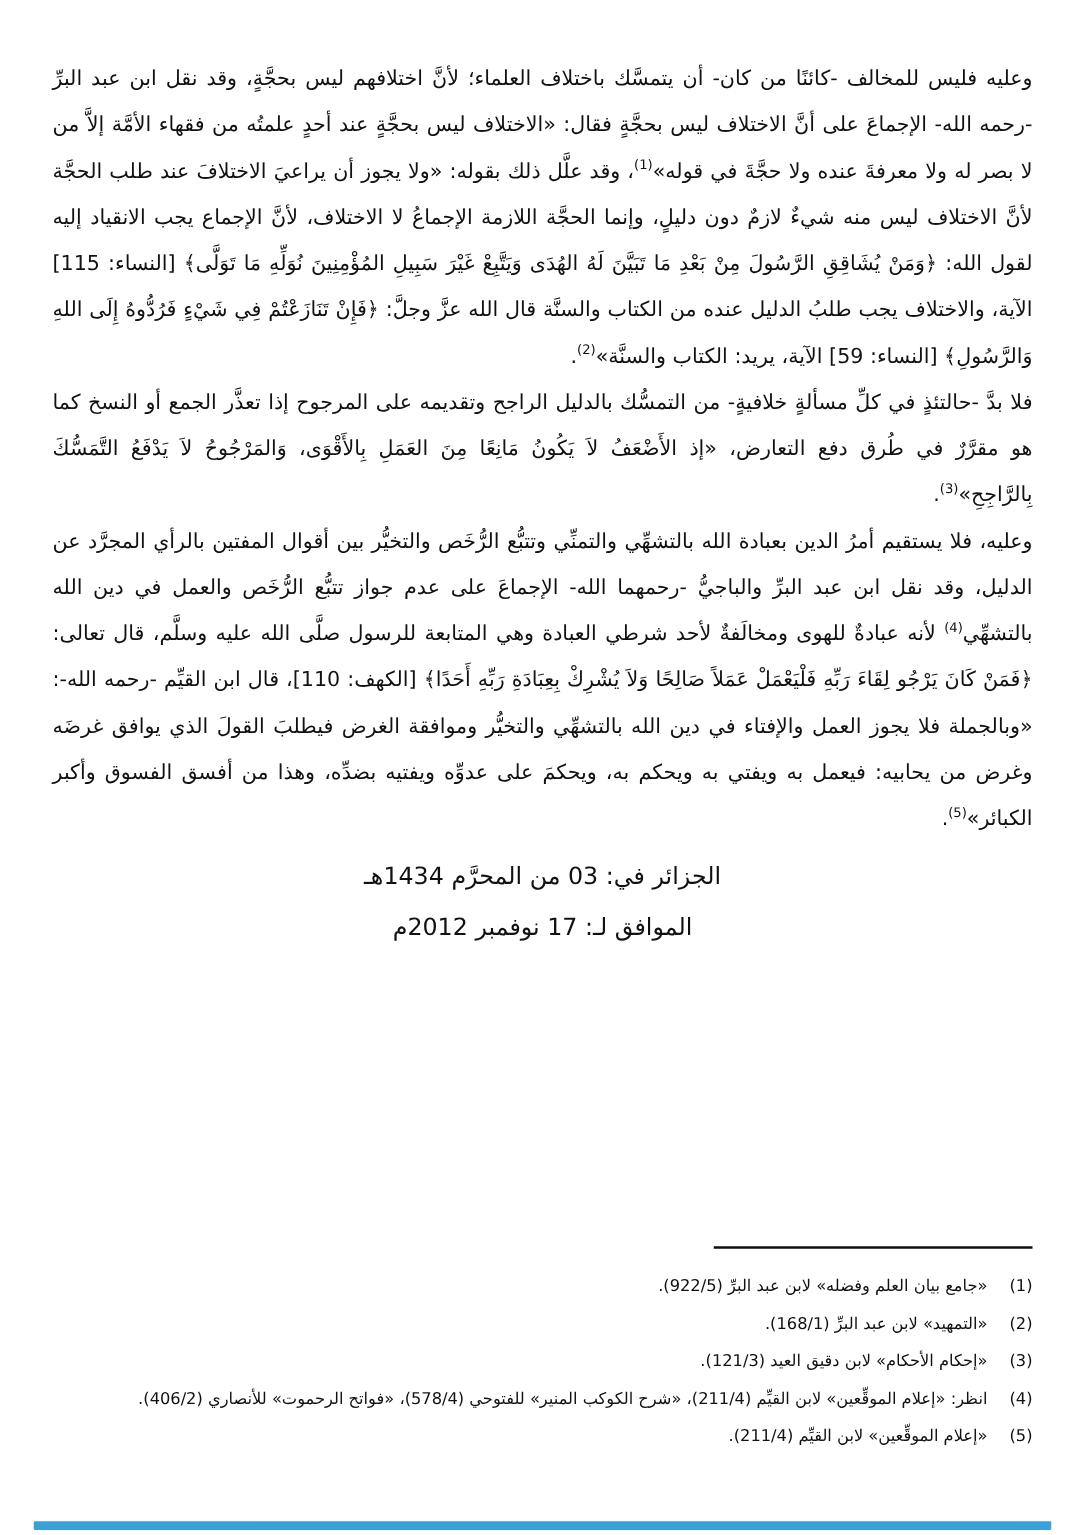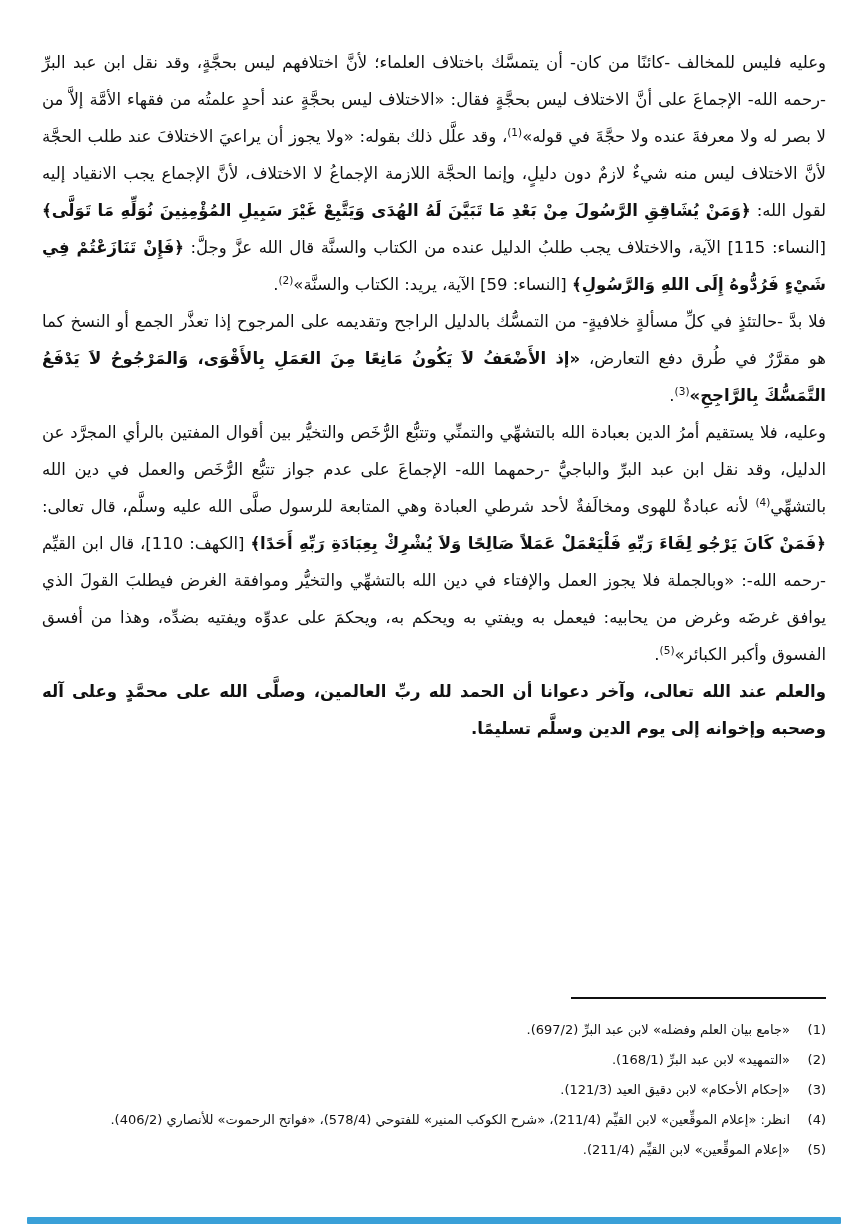--- a/index.html
+++ b/index.html
@@ -16,21 +16,21 @@
     position:absolute;
     top:44px;right:42px;left:42px;
   }
   .para{
     margin:0;
     font-size:16.5px;
     line-height:37px;
     text-align:justify;
   }
   .seg{white-space:pre-wrap;}
-  .seg-quran{font-weight:bold;}
+  .seg-quran{font-weight:normal;}
   .seg-bold{font-weight:bold;}
   .seg-sup{vertical-align:super;font-size:10.5px;line-height:0;}
   .closing{font-weight:bold;}
   .date-line{
     margin:0;
     text-align:center;
     font-size:19px;
     line-height:41px;
   }
   .date-first{margin-top:8px;}
@@ -61,29 +61,30 @@
 </style>
 </head>
 <body>
 
 <div class="page">
 
   <div class="content">
     <p class="para"><span class="seg seg-normal">وعليه فليس للمخالف -كائنًا من كان- أن يتمسَّك باختلاف العلماء؛ لأنَّ اختلافهم ليس بحجَّةٍ، وقد نقل ابن عبد البرِّ -رحمه الله- الإجماعَ على أنَّ الاختلاف ليس بحجَّةٍ فقال: «الاختلاف ليس بحجَّةٍ عند أحدٍ علمتُه من فقهاء الأمَّة إلاَّ من لا بصر له ولا معرفةَ عنده ولا حجَّةَ في قوله»</span><span class="seg seg-sup">(1)</span><span class="seg seg-normal">، وقد علَّل ذلك بقوله: «ولا يجوز أن يراعيَ الاختلافَ عند طلب الحجَّة لأنَّ الاختلاف ليس منه شيءٌ لازمٌ دون دليلٍ، وإنما الحجَّة اللازمة الإجماعُ لا الاختلاف، لأنَّ الإجماع يجب الانقياد إليه لقول الله: </span><span class="seg seg-quran">﴿وَمَنْ يُشَاقِقِ الرَّسُولَ مِنْ بَعْدِ مَا تَبَيَّنَ لَهُ الهُدَى وَيَتَّبِعْ غَيْرَ سَبِيلِ المُؤْمِنِينَ نُوَلِّهِ مَا تَوَلَّى﴾</span><span class="seg seg-normal"> [النساء: 115] الآية، والاختلاف يجب طلبُ الدليل عنده من الكتاب والسنَّة قال الله عزَّ وجلَّ: </span><span class="seg seg-quran">﴿فَإِنْ تَنَازَعْتُمْ فِي شَيْءٍ فَرُدُّوهُ إِلَى اللهِ وَالرَّسُولِ﴾</span><span class="seg seg-normal"> [النساء: 59] الآية، يريد: الكتاب والسنَّة»</span><span class="seg seg-sup">(2)</span><span class="seg seg-normal">.</span></p>
     <p class="para"><span class="seg seg-normal">فلا بدَّ -حالتئذٍ في كلِّ مسألةٍ خلافيةٍ- من التمسُّك بالدليل الراجح وتقديمه على المرجوح إذا تعذَّر الجمع أو النسخ كما هو مقرَّرٌ في طُرق دفع التعارض، </span><span class="seg seg-quran">«إذ الأَضْعَفُ لاَ يَكُونُ مَانِعًا مِنَ العَمَلِ بِالأَقْوَى، وَالمَرْجُوحُ لاَ يَدْفَعُ التَّمَسُّكَ بِالرَّاجِحِ»</span><span class="seg seg-sup">(3)</span><span class="seg seg-normal">.</span></p>
     <p class="para"><span class="seg seg-normal">وعليه، فلا يستقيم أمرُ الدين بعبادة الله بالتشهِّي والتمنِّي وتتبُّع الرُّخَص والتخيُّر بين أقوال المفتين بالرأي المجرَّد عن الدليل، وقد نقل ابن عبد البرِّ والباجيُّ -رحمهما الله- الإجماعَ على عدم جواز تتبُّع الرُّخَص والعمل في دين الله بالتشهِّي</span><span class="seg seg-sup">(4)</span><span class="seg seg-normal"> لأنه عبادةٌ للهوى ومخالَفةٌ لأحد شرطي العبادة وهي المتابعة للرسول صلَّى الله عليه وسلَّم، قال تعالى: </span><span class="seg seg-quran">﴿فَمَنْ كَانَ يَرْجُو لِقَاءَ رَبِّهِ فَلْيَعْمَلْ عَمَلاً صَالِحًا وَلاَ يُشْرِكْ بِعِبَادَةِ رَبِّهِ أَحَدًا﴾</span><span class="seg seg-normal"> [الكهف: 110]، قال ابن القيِّم -رحمه الله-: «وبالجملة فلا يجوز العمل والإفتاء في دين الله بالتشهِّي والتخيُّر وموافقة الغرض فيطلبَ القولَ الذي يوافق غرضَه وغرض من يحابيه: فيعمل به ويفتي به ويحكم به، ويحكمَ على عدوِّه ويفتيه بضدِّه، وهذا من أفسق الفسوق وأكبر الكبائر»</span><span class="seg seg-sup">(5)</span><span class="seg seg-normal">.</span></p>
-    <p class="para closing"><span class="seg seg-bold">والعلم عند الله تعالى، وآخر دعوانا أن الحمد لله ربِّ العالمين، وصلَّى الله على محمَّدٍ وعلى آله وصحبه وإخوانه إلى يوم الدين وسلَّم تسليمًا.</span></p>
+    <p class="date-line date-first">الجزائر في: 03 من المحرَّم 1434هـ</p>
+    <p class="date-line">الموافق لـ: 17 نوفمبر 2012م</p>
   </div>
 
   <div class="footnotes">
     <div class="fn-sep"></div>
 
     <div class="fn-row">
       <span class="fn-marker">(1)</span>
-      <span class="fn-text">«جامع بيان العلم وفضله» لابن عبد البرِّ (697/2).</span>
+      <span class="fn-text">«جامع بيان العلم وفضله» لابن عبد البرِّ (922/5).</span>
     </div>
     <div class="fn-row">
       <span class="fn-marker">(2)</span>
       <span class="fn-text">«التمهيد» لابن عبد البرِّ (168/1).</span>
     </div>
     <div class="fn-row">
       <span class="fn-marker">(3)</span>
       <span class="fn-text">«إحكام الأحكام» لابن دقيق العيد (121/3).</span>
     </div>
     <div class="fn-row">

